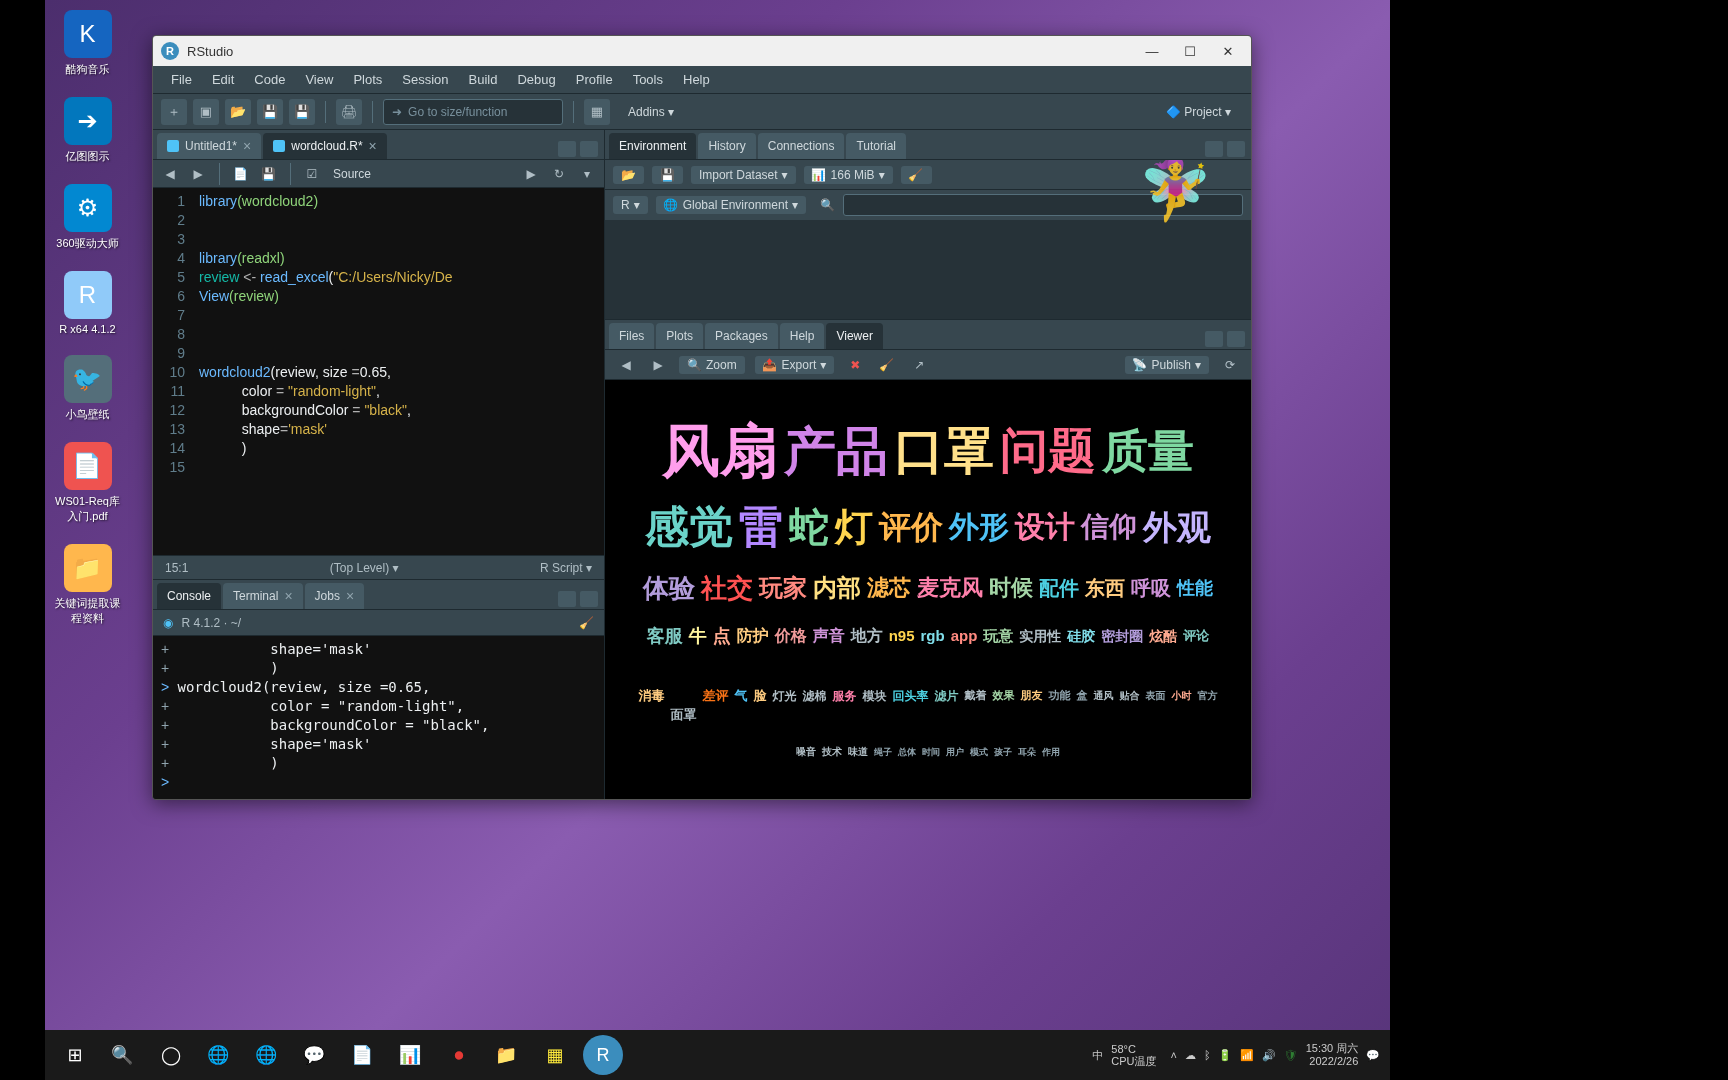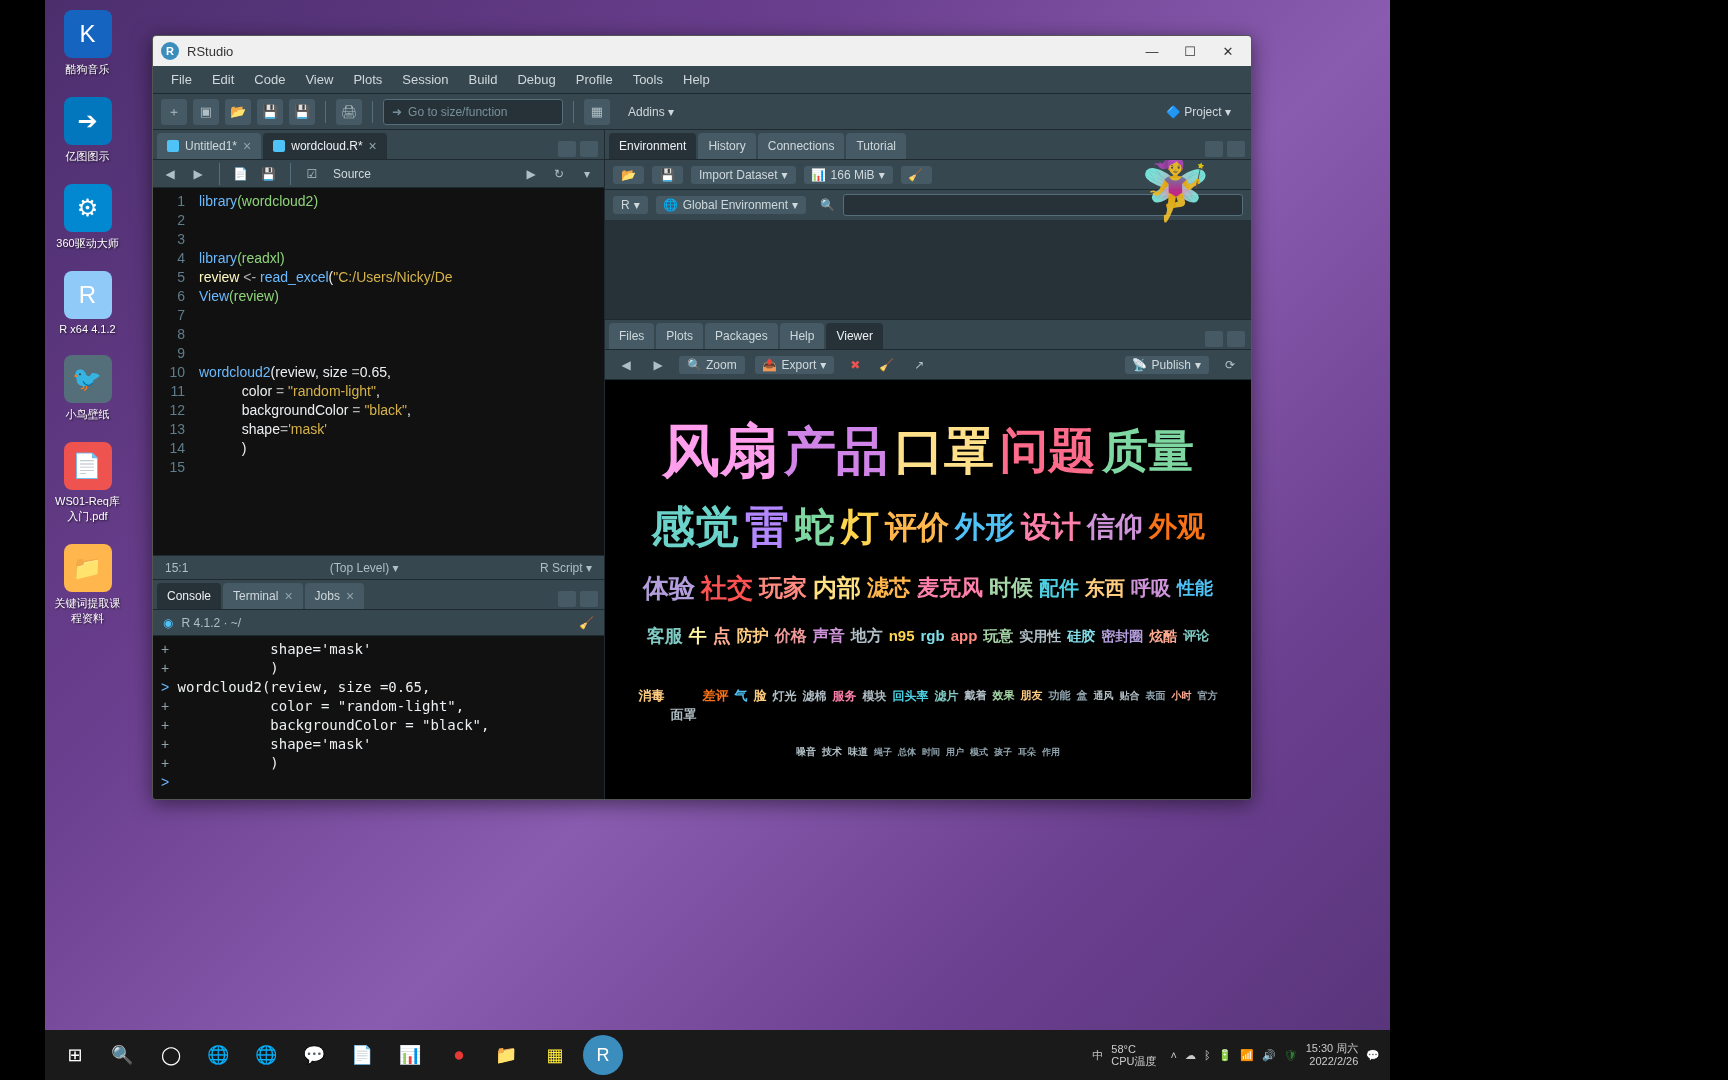--- a/index.html
+++ b/index.html
@@ -47,21 +47,21 @@
 .src-tool-btn { width: 22px; height: 22px; border-radius: 3px; display: flex; align-items: center; justify-content: center; color: #b0bec5; cursor: pointer; }
 .src-source-label { margin-left: 4px; }
 
 .editor { flex: 1; background: #111; display: flex; font-family: Consolas, monospace; font-size: 14px; overflow: hidden; }
 .gutter { width: 40px; background: #111; color: #607d8b; text-align: right; padding: 4px 8px 4px 4px; line-height: 19px; }
 .code-area { flex: 1; padding: 4px 6px; line-height: 19px; color: #eceff1; white-space: pre; overflow: hidden; }
 .kw-fn { color: #6bbaff; }
 .kw-pk { color: #8fd47a; }
 .kw-op { color: #b0b0b0; }
 .kw-str { color: #d6b34a; }
-.kw-var { color: #fef9c3; }
+.kw-var { color: #14b8a6; }
 
 .src-status { height: 24px; background: #37474f; display: flex; align-items: center; padding: 8px 12px; font-size: 12px; color: #b0bec5; justify-content: space-between; border-top: 1px solid #1e2a30; }
 
 .console-pane { height: 220px; display: flex; flex-direction: column; border-top: 1px solid #1e2a30; }
 .console-header { height: 26px; background: #37474f; display: flex; align-items: center; padding: 0 10px; font-size: 12px; color: #b0bec5; gap: 8px; border-bottom: 1px solid #1e2a30; }
 .console-body { flex: 1; background: #111; font-family: Consolas, monospace; font-size: 14px; color: #eceff1; padding: 4px 8px; line-height: 19px; white-space: pre; overflow: hidden; }
 .prompt { color: #6bbaff; }
 .cont { color: #90a4ae; }
 
 .env-pane { height: 190px; display: flex; flex-direction: column; border-bottom: 1px solid #1e2a30; }
@@ -338,21 +338,21 @@
               <span class="wc-word" style="font-size: 48px; color: rgb(255, 107, 138);">问题</span>
               <span class="wc-word" style="font-size: 46px; color: rgb(127, 216, 161);">质量</span>
               <span class="wc-word" style="font-size: 44px; color: rgb(107, 211, 201);">感觉</span>
               <span class="wc-word" style="font-size: 44px; color: rgb(179, 136, 255);">雷</span>
               <span class="wc-word" style="font-size: 40px; color: rgb(127, 216, 161);">蛇</span>
               <span class="wc-word" style="font-size: 38px; color: rgb(255, 213, 79);">灯</span>
               <span class="wc-word" style="font-size: 32px; color: rgb(255, 183, 77);">评价</span>
               <span class="wc-word" style="font-size: 30px; color: rgb(79, 195, 247);">外形</span>
               <span class="wc-word" style="font-size: 30px; color: rgb(255, 128, 171);">设计</span>
               <span class="wc-word" style="font-size: 28px; color: rgb(206, 147, 216);">信仰</span>
-              <span class="wc-word" style="font-size: 28px; color: #f97316;">外观</span>
+              <span class="wc-word" style="font-size: 34px; color: #c4b5fd;">外观</span>
               <span class="wc-word" style="font-size: 26px; color: rgb(179, 157, 219);">体验</span>
               <span class="wc-word" style="font-size: 26px; color: rgb(255, 82, 82);">社交</span>
               <span class="wc-word" style="font-size: 24px; color: rgb(255, 138, 128);">玩家</span>
               <span class="wc-word" style="font-size: 24px; color: rgb(255, 224, 130);">内部</span>
               <span class="wc-word" style="font-size: 22px; color: rgb(255, 183, 77);">滤芯</span>
               <span class="wc-word" style="font-size: 22px; color: rgb(255, 128, 171);">麦克风</span>
               <span class="wc-word" style="font-size: 22px; color: rgb(165, 214, 167);">时候</span>
               <span class="wc-word" style="font-size: 20px; color: rgb(77, 208, 225);">配件</span>
               <span class="wc-word" style="font-size: 20px; color: rgb(255, 204, 128);">东西</span>
               <span class="wc-word" style="font-size: 20px; color: rgb(206, 147, 216);">呼吸</span>

